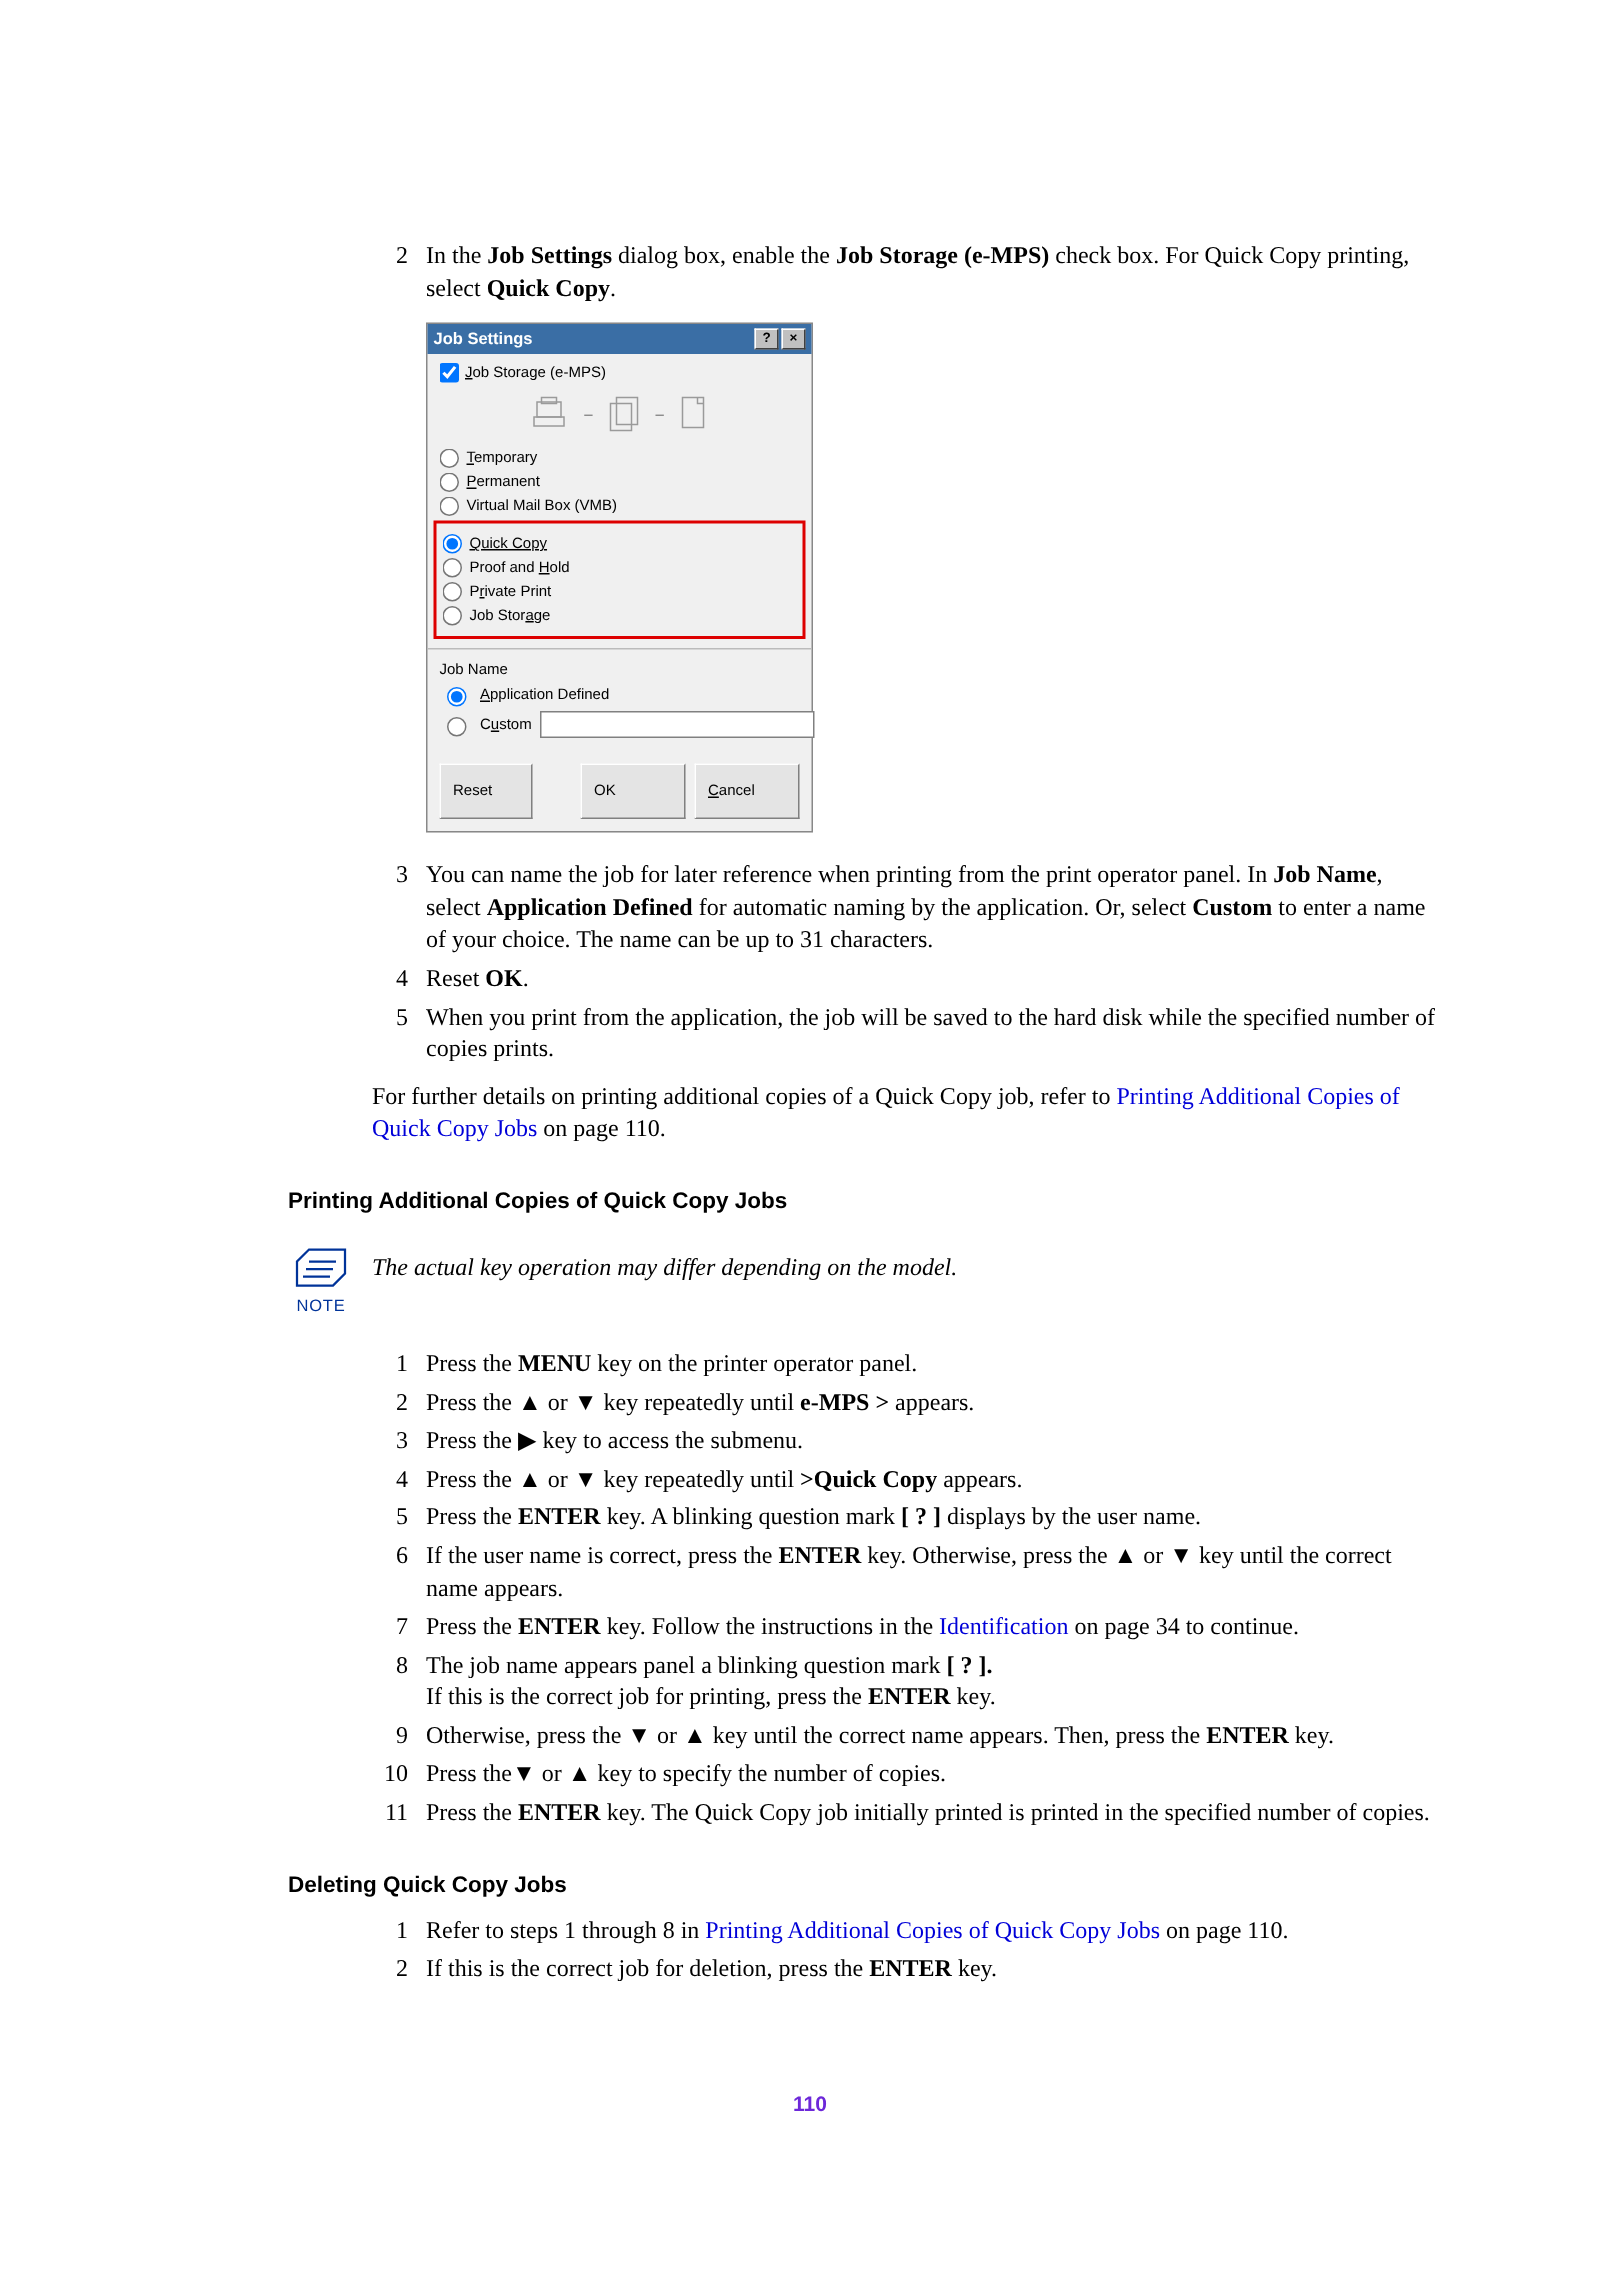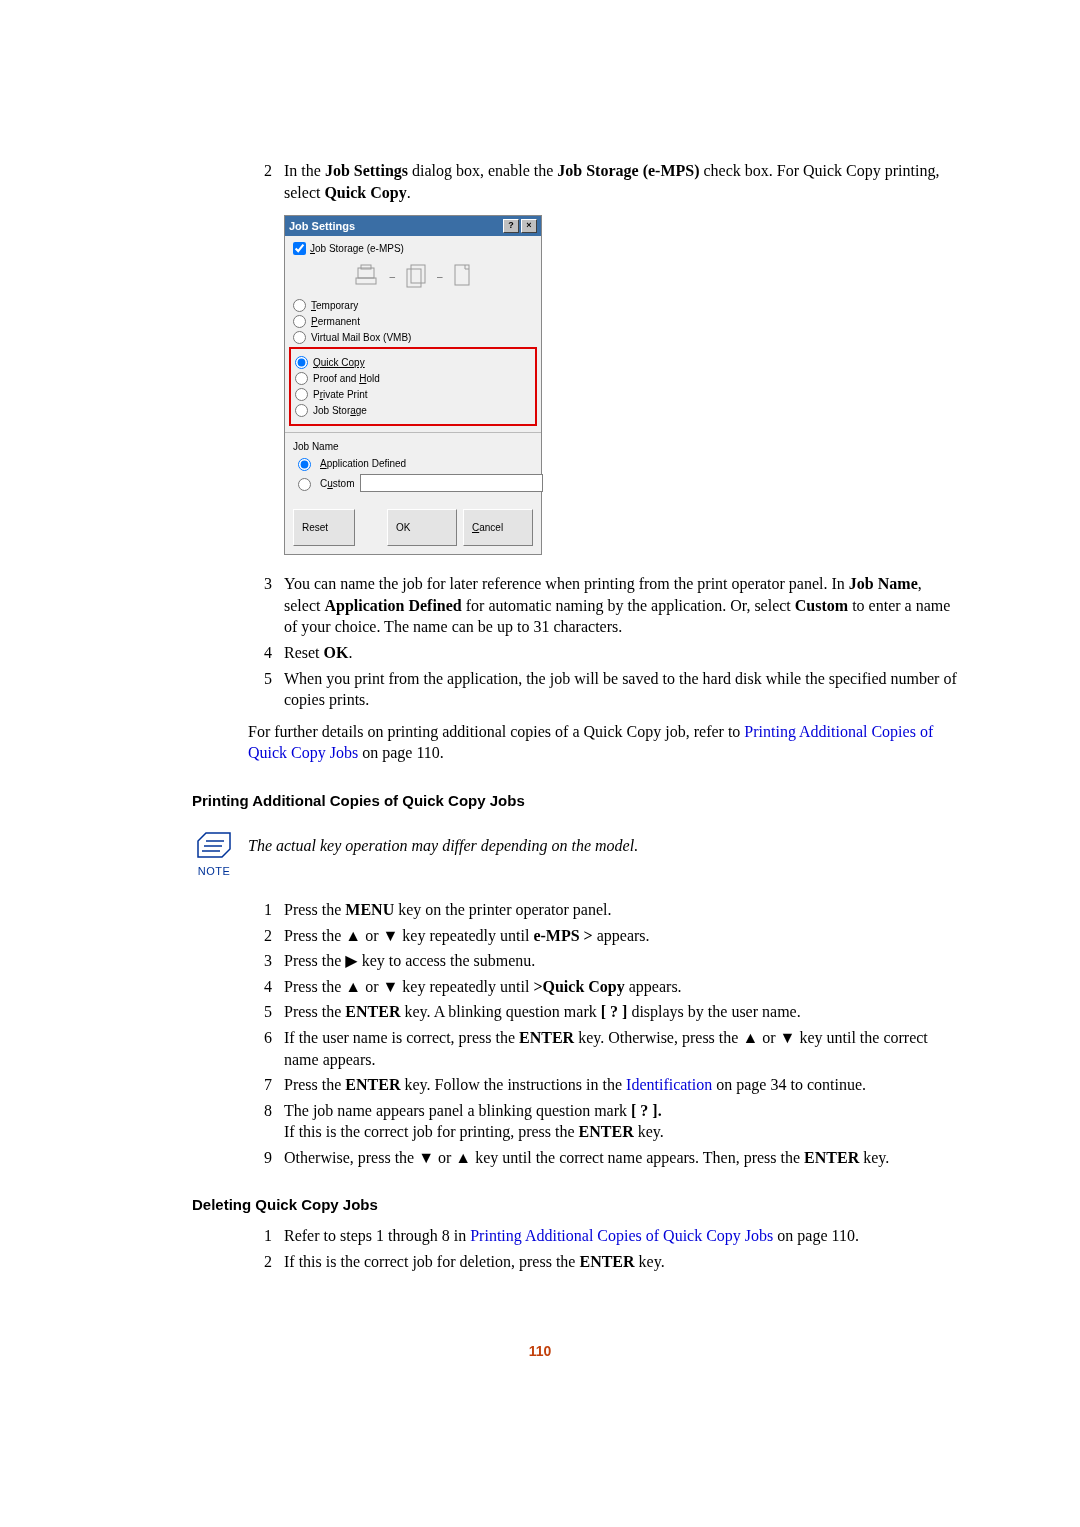--- a/index.html
+++ b/index.html
@@ -65,21 +65,21 @@
   }
   .para {
     margin: 10px 0 10px 0;
     line-height: 1.35;
   }
   .pagenum {
     text-align: center;
     font-family: Arial, Helvetica, sans-serif;
     font-weight: bold;
     font-size: 14px;
-    color: #c2410c;
+    color: #6d28d9;
     margin-top: 70px;
   }
 
   
   .dialog {
     width: 256px;
     border: 1px solid #888;
     font-family: Tahoma, Arial, sans-serif;
     font-size: 10px;
     margin: 12px 0 18px 0;
@@ -304,20 +304,28 @@
         <div class="step-text"><span>Press the </span><span class="bold">ENTER</span><span> key. Follow the instructions in the </span><span class="link">Identification</span><span> on page 34  to continue.</span></div>
       </div>
     <div class="step">
         <div class="step-num">8</div>
         <div class="step-text"><span>The job name appears panel a blinking question mark </span><span class="bold">[ ? ].</span><br><span>If this is the correct job for printing, press the </span><span class="bold">ENTER</span><span> key.</span></div>
       </div>
     <div class="step">
         <div class="step-num">9</div>
         <div class="step-text"><span>Otherwise, press the ▼ or ▲ key until the correct name appears. Then, press the </span><span class="bold">ENTER</span><span> key.</span></div>
       </div>
+    <div class="step">
+        <div class="step-num">10</div>
+        <div class="step-text">Press the▼ or ▲ key to specify the number of copies.</div>
+      </div>
+    <div class="step">
+        <div class="step-num">11</div>
+        <div class="step-text"><span>Press the </span><span class="bold">ENTER</span><span> key. The Quick Copy job initially printed is printed in the specified number of copies.</span></div>
+      </div>
   </div>
 
   <div class="heading" style="margin-left:72px;">Deleting Quick Copy Jobs</div>
 
   <div class="content">
     <div class="step">
         <div class="step-num">1</div>
         <div class="step-text"><span>Refer to steps 1 through 8 in </span><span class="link">Printing Additional Copies of Quick Copy Jobs</span><span> on page 110.</span></div>
       </div>
     <div class="step">

